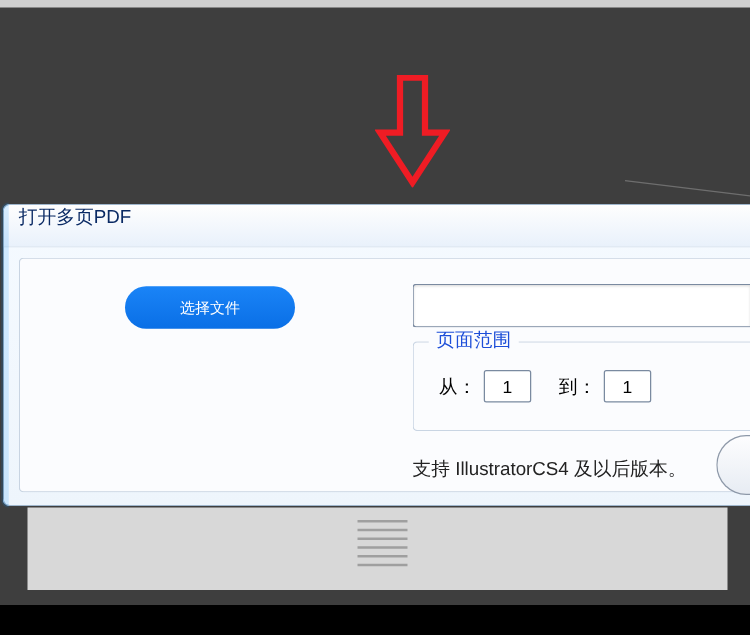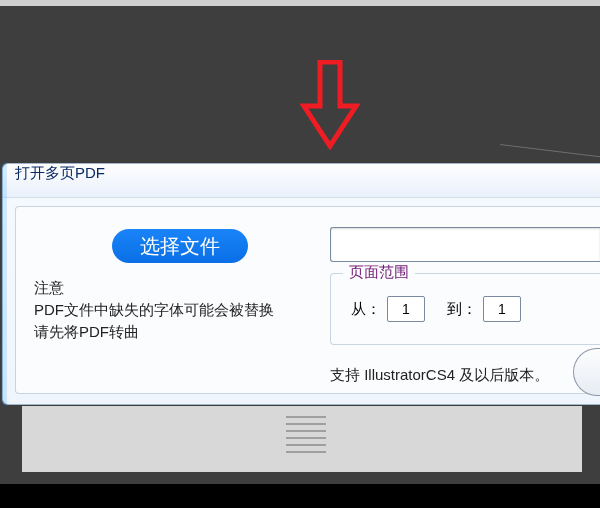--- a/index.html
+++ b/index.html
@@ -63,27 +63,27 @@
       position: absolute;
       left: 12px; right: 0; top: 42px; bottom: 10px;
       background: #fbfcfe;
       border: 1px solid #c8d4e2;
       border-right: none;
       border-radius: 4px 0 0 4px;
     }
 
     .choose-btn {
       position: absolute;
-      left: 96px; top: 22px;
+      left: 84px; top: 22px;
       width: 136px; height: 34px;
       background: linear-gradient(to bottom, #1a84f7, #0a6fe6);
       border: none;
       border-radius: 17px;
       color: #fff;
-      font-size: 20px;
+      font-size: 12px;
       font-family: Liberation Mono, monospace;
       cursor: pointer;
     }
 
     .file-field {
       position: absolute;
       left: 314px;
       right: 0;
       top: 20px;
       height: 35px;
@@ -114,21 +114,21 @@
       border: 1px solid #c9d5e3;
       border-right: none;
       border-radius: 4px 0 0 4px;
     }
     .group-legend {
       position: absolute;
       top: -11px; left: 12px;
       background: #fbfcfe;
       padding: 0 6px;
       font-size: 15px;
-      color: #701a75;
+      color: #1d4ed8;
     }
     .range-row {
       position: absolute;
       left: 20px; top: 22px;
       display: flex;
       align-items: center;
       gap: 6px;
       font-size: 15px;
     }
     .range-row .numbox {
@@ -219,25 +219,20 @@
   <div class="titlebar">
     <span>打开多页PDF</span>
   </div>
 
   <div class="inner">
 
     <button class="choose-btn">选择文件</button>
 
     <input class="file-field" type="text" value="" style="">
 
-    <div class="notice">
-      <div>注意</div>
-      <div>PDF文件中缺失的字体可能会被替换</div>
-      <div>请先将PDF转曲</div>
-    </div>
 
     <div class="group">
       <div class="group-legend">页面范围</div>
       <div class="range-row">
         <span>从：</span>
         <input class="numbox" type="text" value="1" style="">
         <span style="width:10px"></span>
         <span>到：</span>
         <input class="numbox" type="text" value="1" style="">
       </div>

